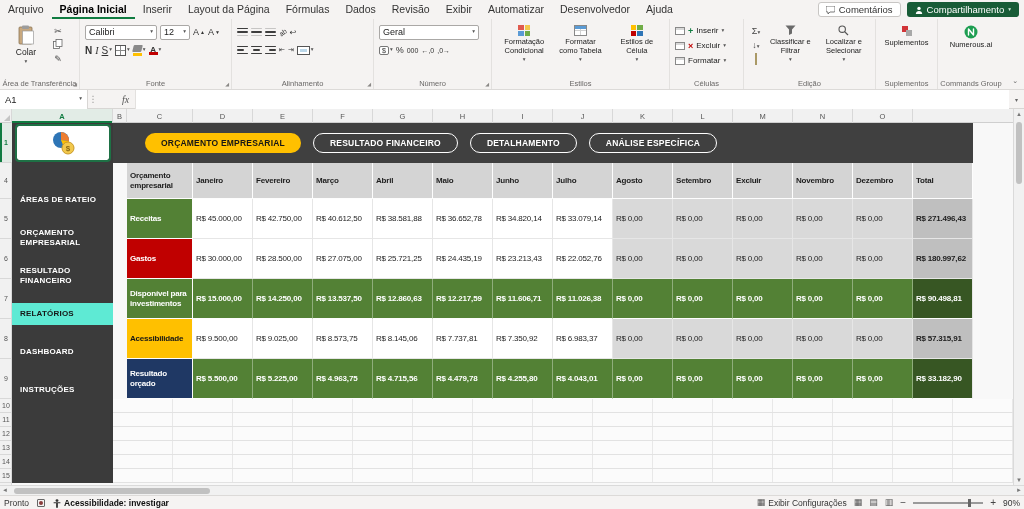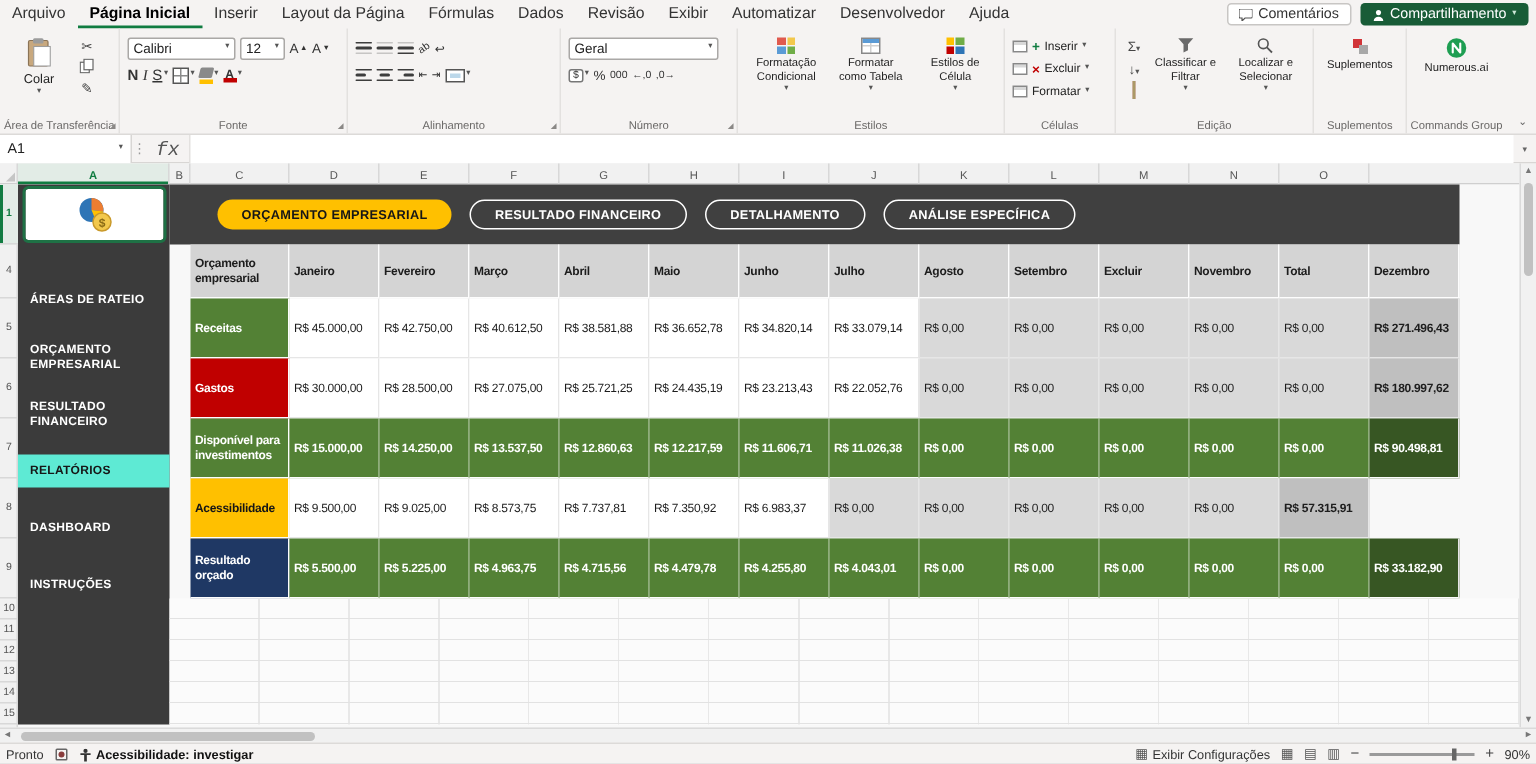--- a/index.html
+++ b/index.html
@@ -62,21 +62,21 @@
   .cells-row{display:flex;align-items:center;gap:3px;font-size:8px;color:#222;height:15px;white-space:nowrap;}
   .sheet-ico{width:10px;height:8px;border:1px solid #888;background:linear-gradient(#d8d8d8,#d8d8d8) top/100% 2px no-repeat,#fff;}
   .plus{color:#107C41;font-weight:bold;font-size:9px;} .cross{color:#c00000;font-weight:bold;font-size:9px;}
   .eraser{width:9px;height:6px;background:#e8a3b8;border:1px solid #a96;transform:skewX(-20deg);}
   .ribbon-collapse{position:absolute;right:6px;bottom:4px;font-size:7px;color:#666;}
 
   
   .formulabar{position:absolute;top:90px;left:0;right:0;height:19px;background:#f5f3f2;border-bottom:1px solid #d8d6d4;display:flex;align-items:center;}
   .name-box{width:88px;height:19px;background:#fff;border-right:1px solid #d8d6d4;display:flex;align-items:center;justify-content:space-between;font-size:9.5px;color:#222;padding:0 5px;}
   .fb-dots{width:10px;text-align:center;color:#999;font-size:9px;}
-  .fx{font-family:Liberation Mono, monospace;font-style:italic;font-size:13px;color:#555;padding:0 6px;}
+  .fx{font-family:Liberation Serif, serif;font-style:italic;font-size:10px;color:#555;padding:0 6px;margin-left:18px;}
   .fb-input{flex:1;height:19px;background:#fff;border-left:1px solid #e3e1df;}
   .fb-exp{padding:0 6px;font-size:6px;color:#666;}
 
   
   .sheet{position:absolute;top:109px;left:0;width:1013px;height:376px;background:#f8f8f8;}
   .corner{position:absolute;left:0;top:0;width:12px;height:14px;background:#f1f1f1;border-right:1px solid #d8d8d8;border-bottom:1px solid #cfcfcf;}
   .corner:after{content:"";position:absolute;right:1px;bottom:1px;border-left:6px solid transparent;border-bottom:6px solid #c5c5c5;}
   .colheads{position:absolute;left:12px;top:0;right:0;height:14px;display:flex;background:#f1f1f1;border-bottom:1px solid #cfcfcf;}
   .colhead{height:14px;font-size:7.5px;color:#555;display:flex;align-items:center;justify-content:center;border-right:1px solid #d8d8d8;}
   .colhead.sel{background:#e2ece6;color:#107C41;font-weight:bold;box-shadow:inset 0 -2px 0 #107C41;}
@@ -513,22 +513,22 @@
             <div class="tcell">Fevereiro</div>
             <div class="tcell">Março</div>
             <div class="tcell">Abril</div>
             <div class="tcell">Maio</div>
             <div class="tcell">Junho</div>
             <div class="tcell">Julho</div>
             <div class="tcell">Agosto</div>
             <div class="tcell">Setembro</div>
             <div class="tcell">Excluir</div>
             <div class="tcell">Novembro</div>
+            <div class="tcell">Dezembro</div>
             <div class="tcell">Total</div>
-            <div class="tcell">Dezembro</div>
           </div>
           <div class="trow drow">
             <div class="tcell labelcol lab lab-green">Receitas</div>
             <div class="tcell val">R$ 45.000,00</div>
             <div class="tcell val">R$ 42.750,00</div>
             <div class="tcell val">R$ 40.612,50</div>
             <div class="tcell val">R$ 38.581,88</div>
             <div class="tcell val">R$ 36.652,78</div>
             <div class="tcell val">R$ 34.820,14</div>
             <div class="tcell val">R$ 33.079,14</div>
@@ -569,20 +569,21 @@
             <div class="tcell val green">R$ 0,00</div>
             <div class="tcell val green">R$ 0,00</div>
             <div class="tcell val green">R$ 0,00</div>
             <div class="tcell val total-green">R$ 90.498,81</div>
           </div>
           <div class="trow drow">
             <div class="tcell labelcol lab lab-yellow">Acessibilidade</div>
             <div class="tcell val">R$ 9.500,00</div>
             <div class="tcell val">R$ 9.025,00</div>
             <div class="tcell val">R$ 8.573,75</div>
+            <div class="tcell val">R$ 8.145,06</div>
             <div class="tcell val">R$ 7.737,81</div>
             <div class="tcell val">R$ 7.350,92</div>
             <div class="tcell val">R$ 6.983,37</div>
             <div class="tcell val zero">R$ 0,00</div>
             <div class="tcell val zero">R$ 0,00</div>
             <div class="tcell val zero">R$ 0,00</div>
             <div class="tcell val zero">R$ 0,00</div>
             <div class="tcell val zero">R$ 0,00</div>
             <div class="tcell val total">R$ 57.315,91</div>
           </div>

